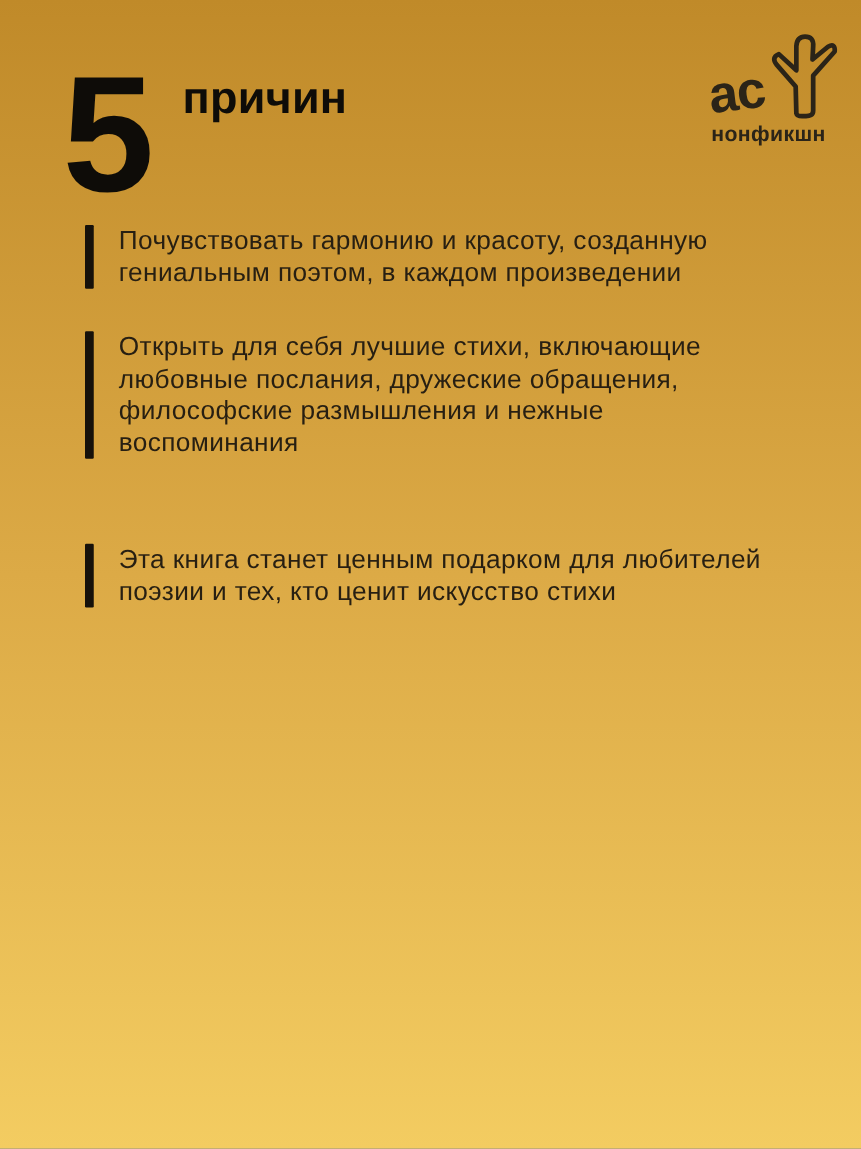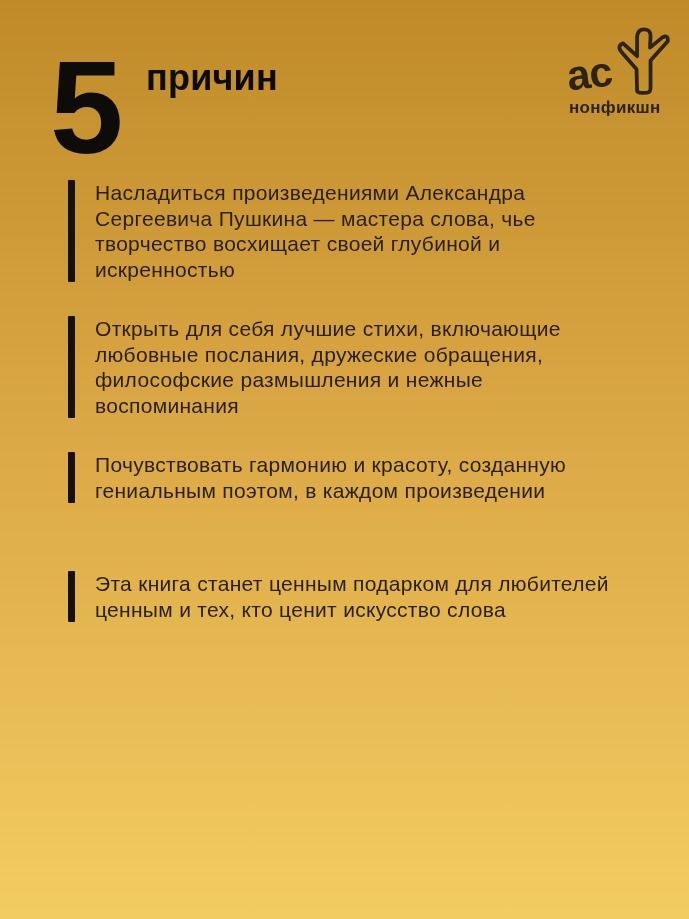--- a/index.html
+++ b/index.html
@@ -141,40 +141,33 @@
                  Z" stroke="#2b2418" stroke-width="7" stroke-linejoin="round" stroke-linecap="round" fill="none"></path>
       </svg>
       <span class="logo-ac">ас</span>
       <div class="logo-sub">нонфикшн</div>
     </div>
   </div>
 
   <ul class="reasons">
     <li class="reason">
       <span class="reason-bar"></span>
-      <p class="reason-text">Насладиться произведениями Александра
-Сергеевича Пушкина — мастера слова, чье
-творчество восхищает своей глубиной и
-искренностью</p>
+      <p class="reason-text">Почувствовать гармонию и красоту, созданную
+гениальным поэтом, в каждом произведении</p>
     </li>
     <li class="reason">
       <span class="reason-bar"></span>
       <p class="reason-text">Открыть для себя лучшие стихи, включающие
 любовные послания, дружеские обращения,
 философские размышления и нежные
 воспоминания</p>
     </li>
     <li class="reason">
       <span class="reason-bar"></span>
-      <p class="reason-text">Почувствовать гармонию и красоту, созданную
-гениальным поэтом, в каждом произведении</p>
-    </li>
-    <li class="reason">
-      <span class="reason-bar"></span>
     </li>
     <li class="reason">
       <span class="reason-bar"></span>
       <p class="reason-text">Эта книга станет ценным подарком для любителей
-ценным и тех, кто ценит искусство слова</p>
+поэзии и тех, кто ценит искусство стихи</p>
     </li>
   </ul>
 
 </div>
 
 </body></html>

